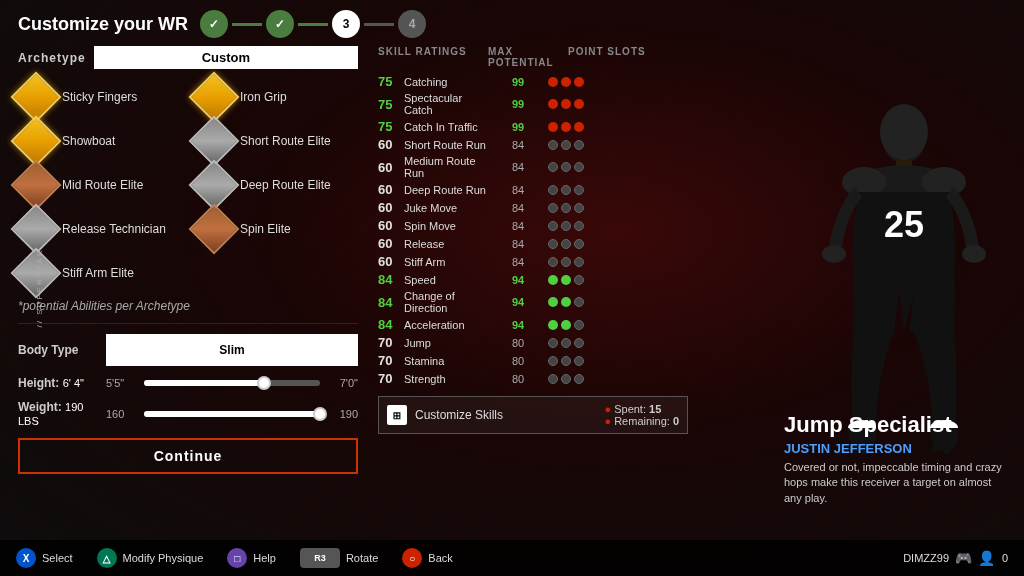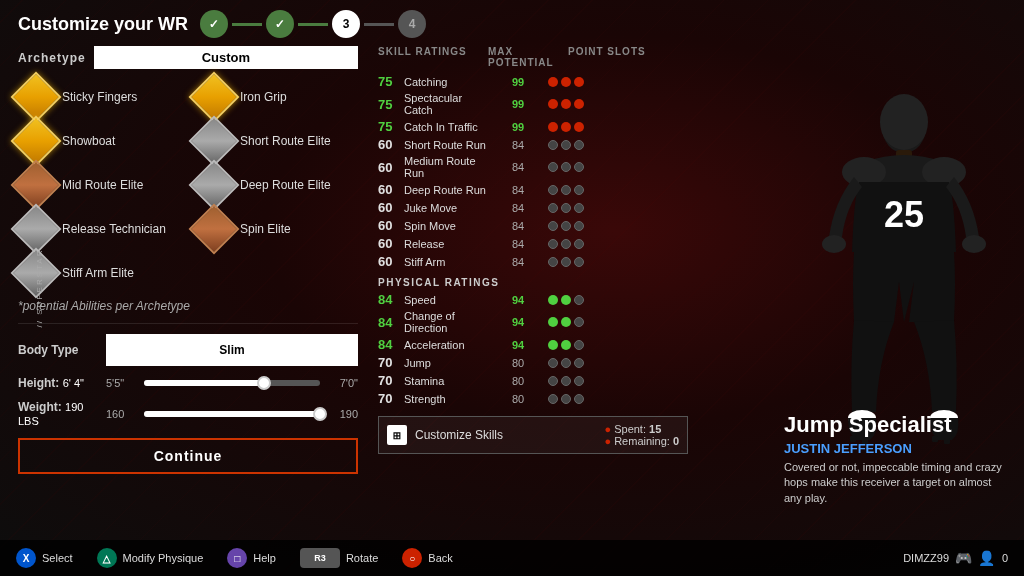--- a/index.html
+++ b/index.html
@@ -374,21 +374,21 @@
       display: flex;
       flex-direction: column;
       align-items: center;
       position: relative;
     }
 
     .player-figure {
       position: absolute;
       right: 0;
       top: -10px;
-      bottom: 64px;
+      bottom: 54px;
       width: 220px;
       display: flex;
       align-items: flex-end;
       justify-content: center;
     }
 
     
     .player-svg {
       width: 200px;
       height: 420px;
@@ -690,21 +690,20 @@
         <span class="rating-value rating-white">60</span>
         <span class="rating-name">Stiff Arm</span>
         <span class="rating-max">84</span>
         <div class="dots">
           <div class="dot dot-empty"></div>
           <div class="dot dot-empty"></div>
           <div class="dot dot-empty"></div>
         </div>
       </div>
 
-      <div class="section-header">PHYSICAL RATINGS</div>
 
       <div class="rating-row">
         <span class="rating-value rating-green">84</span>
         <span class="rating-name">Speed</span>
         <span class="rating-max rating-max-green">94</span>
         <div class="dots">
           <div class="dot dot-filled-green"></div>
           <div class="dot dot-filled-green"></div>
           <div class="dot dot-empty"></div>
         </div>

